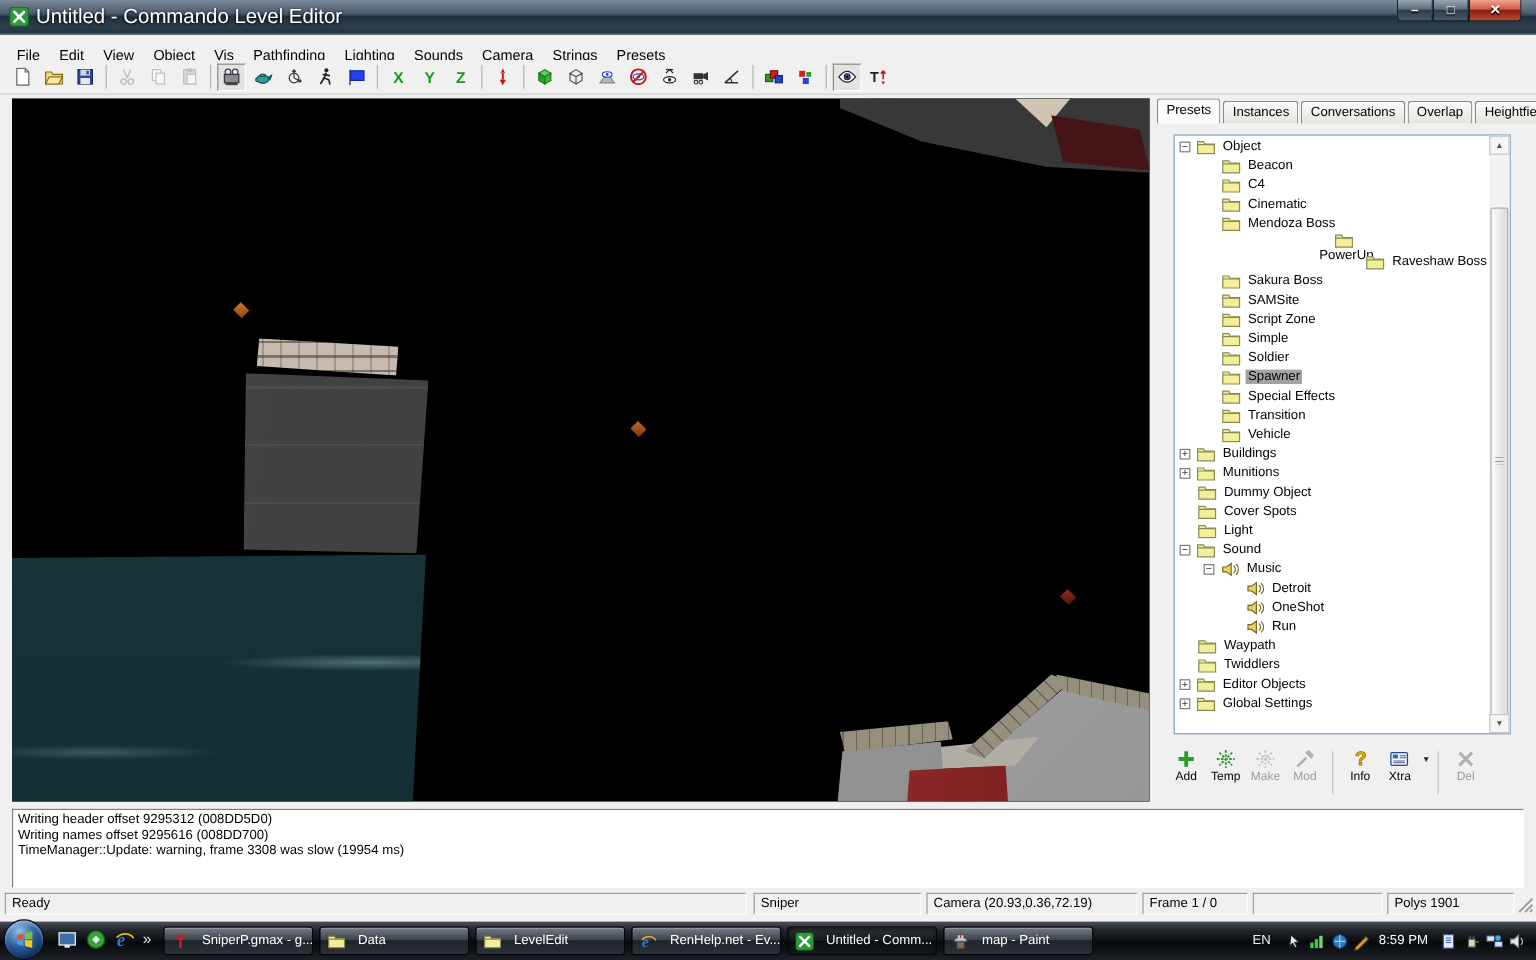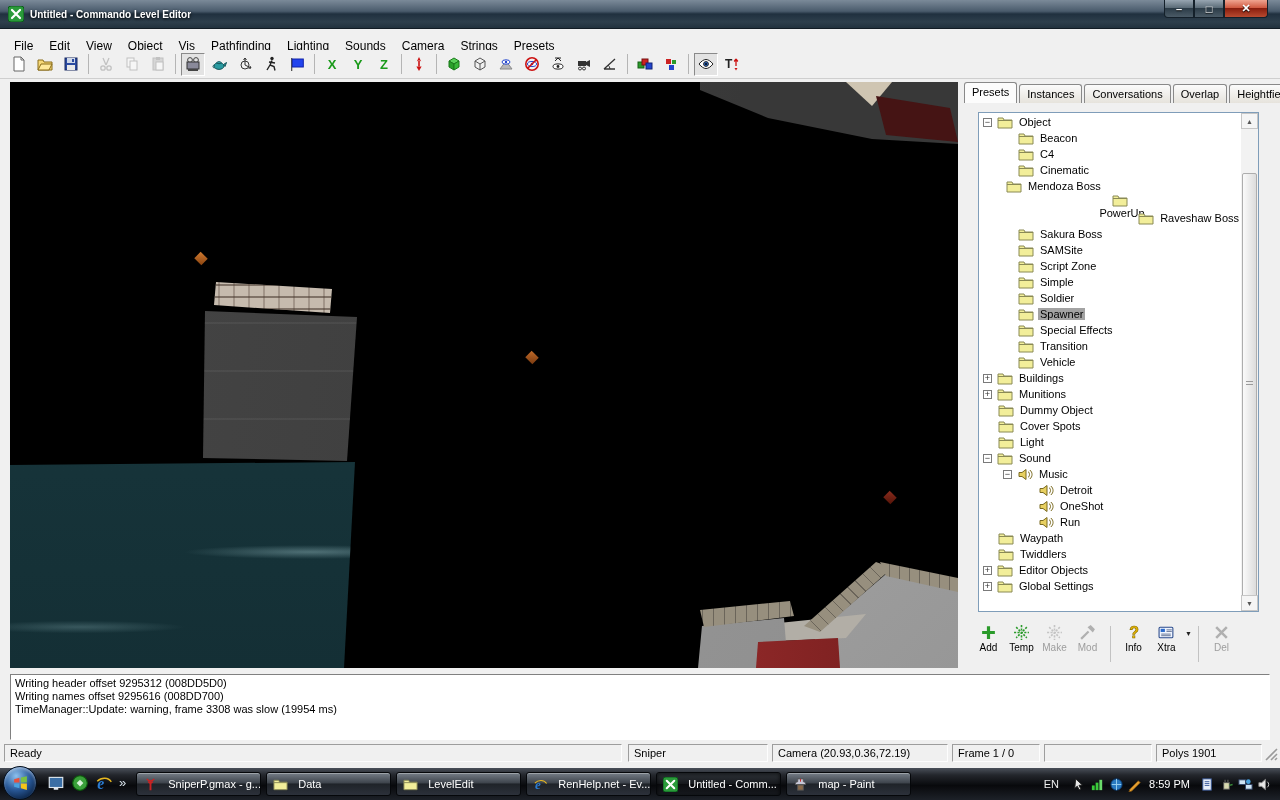--- a/index.html
+++ b/index.html
@@ -5,21 +5,21 @@
   * { box-sizing: border-box; }
   html,body { margin:0; padding:0; background:#000; }
   body { font-family:"Liberation Sans", sans-serif; }
   #window { position:relative; width:1280px; height:800px; background:#f0f0f0; overflow:hidden; }
 
   
   .titlebar { position:absolute; left:0; top:0; width:1280px; height:29px;
     background:linear-gradient(180deg,#7b8a99 0%,#4a5b6c 40%,#20303f 50%,#2e3f4c 78%,#22323e 100%);
     display:flex; align-items:center; color:#fff; border-bottom:1px solid #121c24; }
   .app-icon { width:16px; height:16px; margin:0 6px 0 8px; }
-  .title-text { font-size:10px; text-shadow:0 1px 3px #000;font-weight:bold; }
+  .title-text { font-size:17px; text-shadow:0 1px 3px #000; }
   .winbtns { position:absolute; right:12px; top:0; display:flex; }
   .winbtn { width:30px; height:18px; display:flex; align-items:center; justify-content:center;
     font-size:11px; font-weight:bold; color:#fff; text-shadow:0 1px 1px #000;
     background:linear-gradient(180deg,#97a5b1 0%,#5d6d79 45%,#2c3c48 50%,#4a5a66 100%);
     border:1px solid #14202a; border-top:none; }
   .winbtn.first { border-radius:0 0 0 4px; }
   .winbtn.close { width:44px; border-radius:0 0 4px 0;
     background:linear-gradient(180deg,#f0a490 0%,#d05a42 45%,#8a1e0e 50%,#b84a30 100%); }
 
   
@@ -446,21 +446,21 @@
             <span class="tlabel">C4</span>
           </div>
           <div class="trow" style="padding-left: 24px; text-align: right;">
             <span class="tspacer"></span>
             <span class="ticon"><svg viewBox="0 0 16 13">
                 <path d="M1 2h5l1 2h8v8H1z" fill="#f2ee9a" stroke="#8a8a55"></path>
                 <path d="M1 4.5h14" stroke="#8a8a55"></path>
               </svg></span>
             <span class="tlabel">Cinematic</span>
           </div>
-          <div class="trow" style="padding-left: 12px;">
+          <div class="trow" style="padding-left: 24px;">
             <span class="tspacer"></span>
             <span class="ticon"><svg viewBox="0 0 16 13">
                 <path d="M1 2h5l1 2h8v8H1z" fill="#f2ee9a" stroke="#8a8a55"></path>
                 <path d="M1 4.5h14" stroke="#8a8a55"></path>
               </svg></span>
             <span class="tlabel">Mendoza Boss</span>
           </div>
           <div class="trow" style="padding-left: 24px; flex-direction: column;">
             <span class="tspacer"></span>
             <span class="ticon"><svg viewBox="0 0 16 13">

